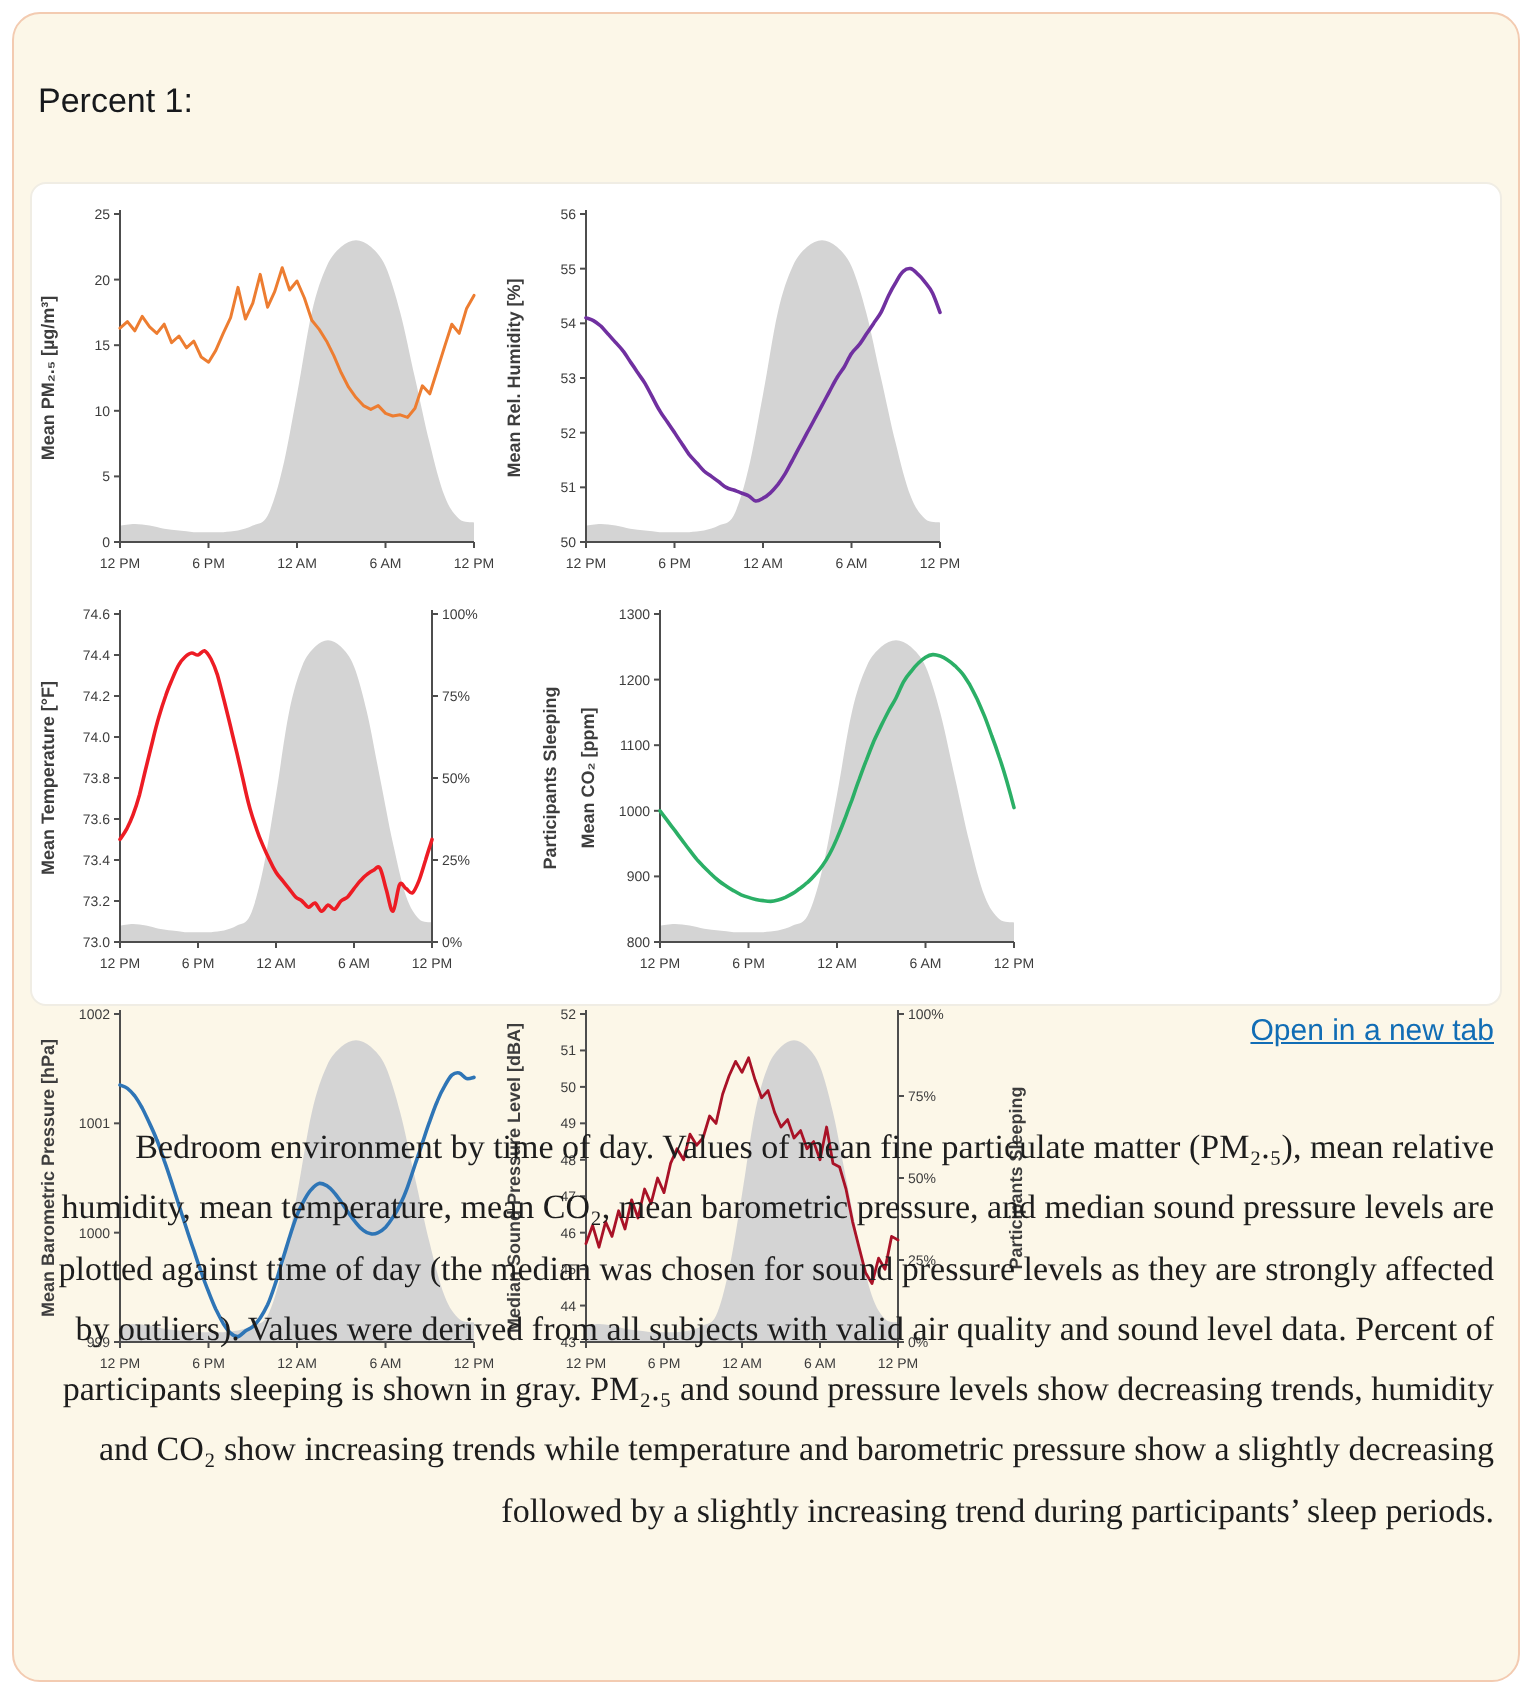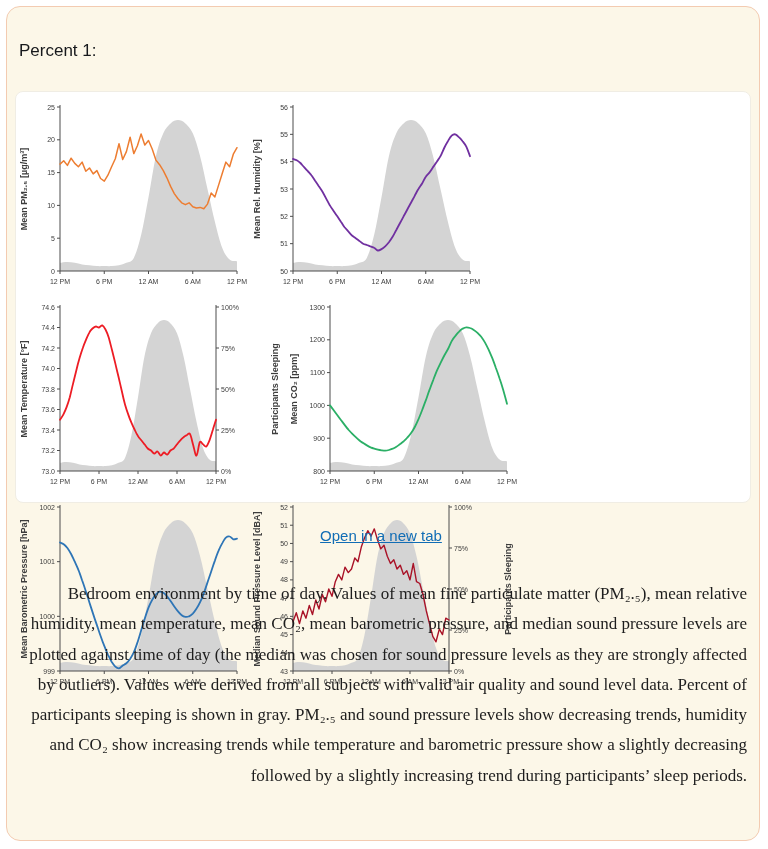--- a/index.html
+++ b/index.html
@@ -18,21 +18,21 @@
     padding:34px 8px 0 8px;overflow:hidden;
   }
   .figure-label{font-size:17px;color:#17191c;margin-left:4px;}
   .figure-panel{
     margin-top:30px;width:736px;height:412px;box-sizing:border-box;
     background:var(--panel-bg);border:1px solid #F0EDE4;border-radius:8px;
   }
   .charts-grid{display:flex;flex-wrap:wrap;padding-top:5px;}
   .chart-cell{flex:0 0 auto;}
   .chart-cell svg{display:block;}
-  .link-row{margin-top:24px;text-align:center;padding-right:4px;}
+  .link-row{margin-top:4px;text-align:right;padding-right:4px;}
   .open-link{color:var(--link);font-size:15px;text-decoration:underline;cursor:pointer;}
   .caption{
     font-family:"Liberation Serif",serif;font-size:17px;line-height:1.78;
     color:var(--text);margin:34px 4px 0 4px;text-align:right;
   }
 </style>
 </head>
 <body>
 
 <div class="page">

